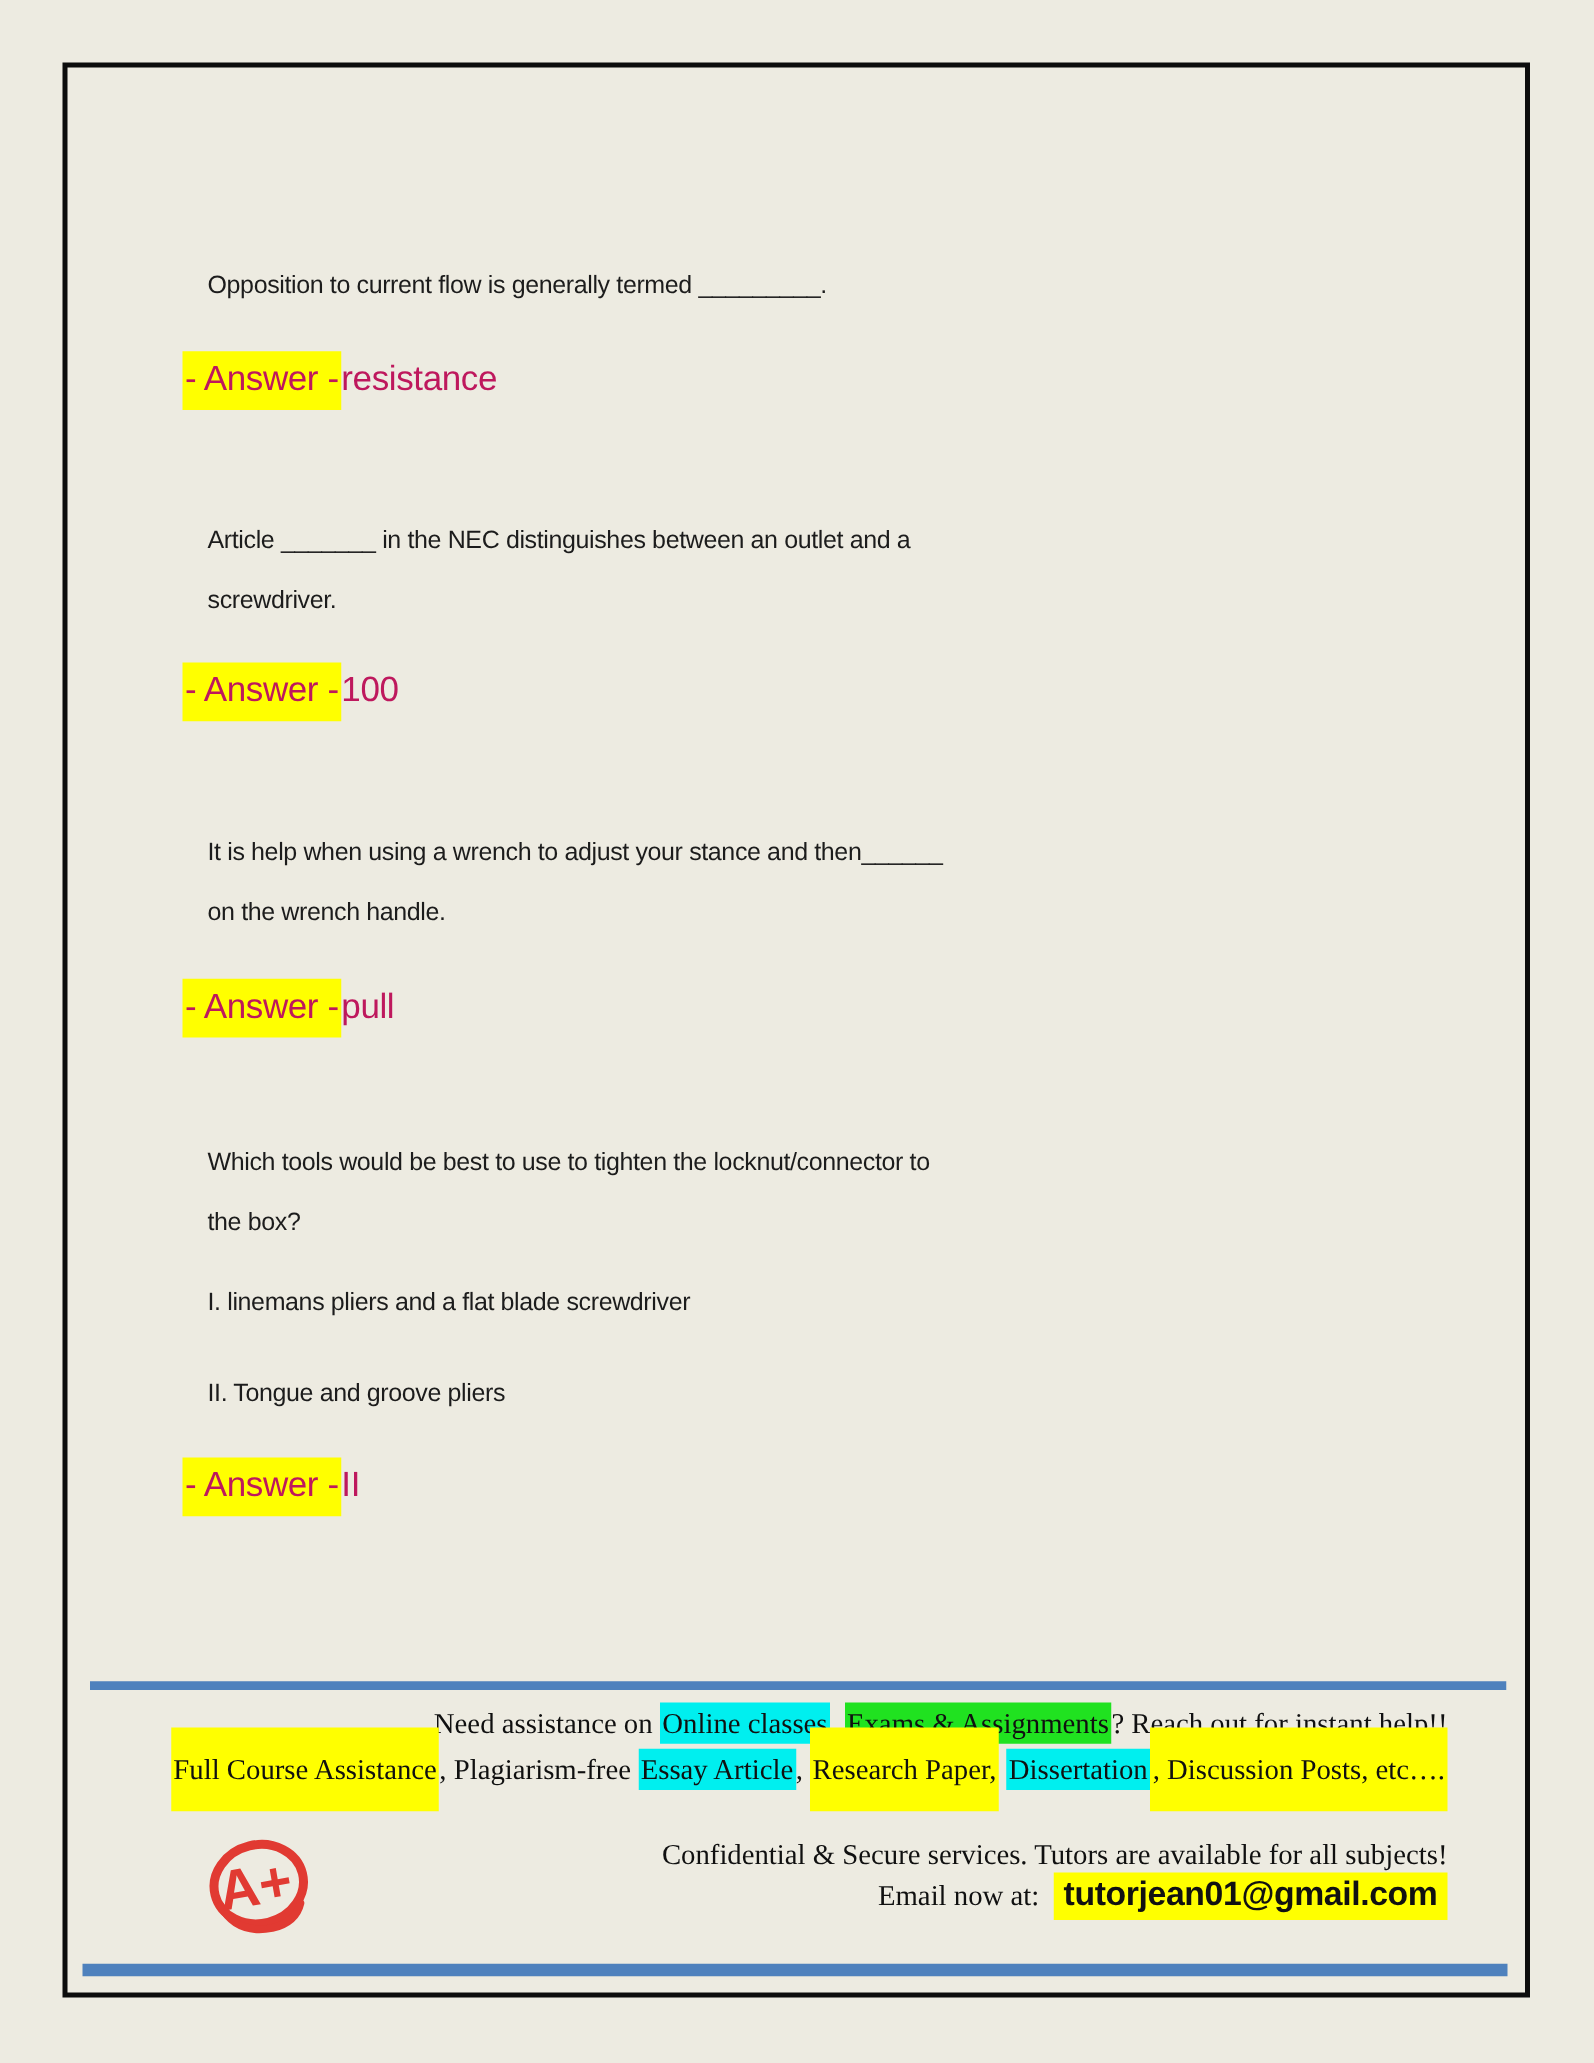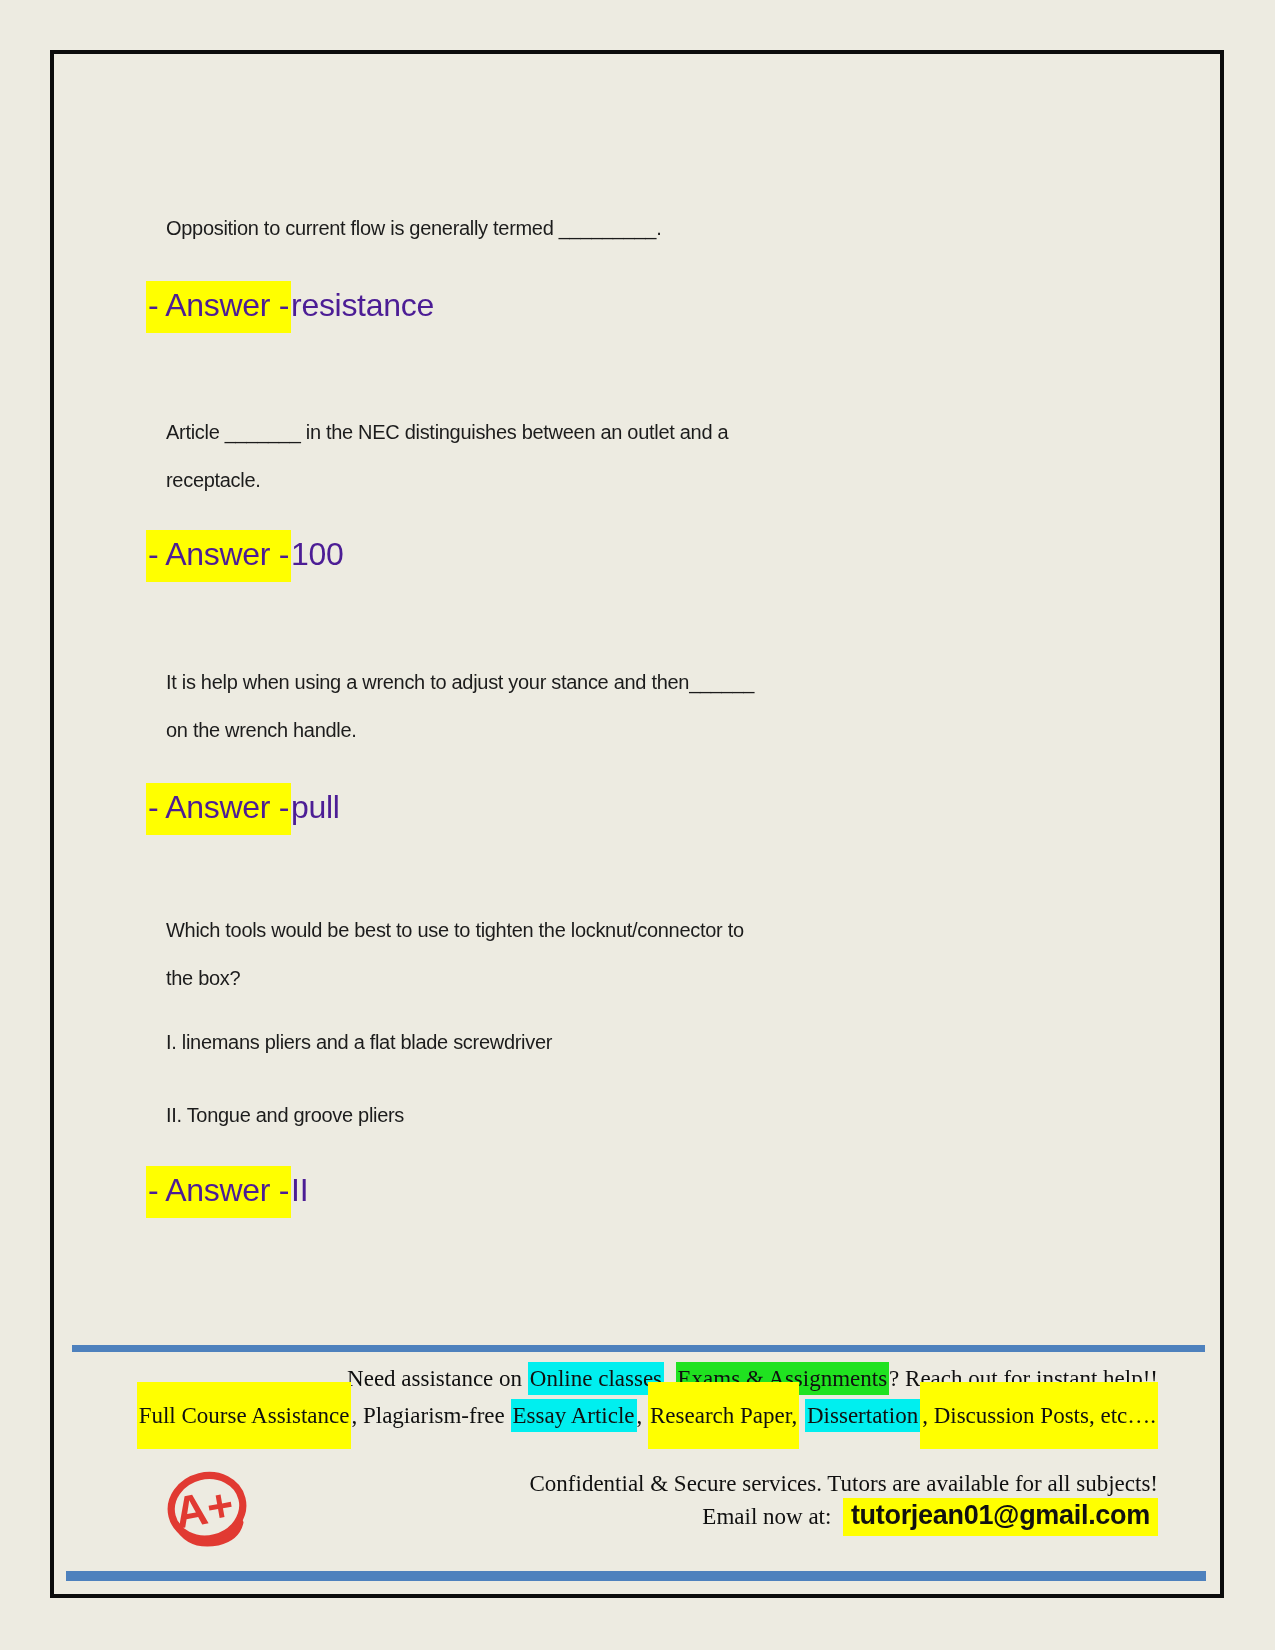--- a/index.html
+++ b/index.html
@@ -12,22 +12,22 @@
   .frame{
     position:absolute;left:50px;top:50px;width:1166px;height:1540px;
     border:4px solid #0c0c0c;background:transparent;
   }
   
   .qline{
     position:absolute;left:145px;font-size:20px;letter-spacing:-0.3px;
     line-height:1;color:#1c1c1c;white-space:nowrap;margin-left:21px;
   }
   .aline{
-    position:absolute;left:146px;font-size:32px;letter-spacing:-0.3px;
-    line-height:1;color:#4c1d95;white-space:nowrap;text-align:center;
+    position:absolute;left:146px;font-size:28px;letter-spacing:-0.3px;
+    line-height:1;color:#be185d;white-space:nowrap;text-align:center;
   }
   .hl-ya{background:#ffff00;padding:6px 2px 10px 2px;}
   
   .bar{position:absolute;background:#4e81bd;}
   .fline{
     position:absolute;left:54px;width:1104px;text-align:right;
     font-family:"Liberation Serif", serif;font-size:23px;color:#101010;
     line-height:1;white-space:nowrap;
   }
   .hl-c{background:#00efef;padding:4px 2px;}
@@ -41,21 +41,21 @@
 </style>
 </head>
 <body>
 
 <div class="frame"></div>
 
 <div class="qline" style="top:218px">Opposition to current flow is generally termed _________.</div>
 <div class="aline" style="top:289px"><span class="hl-ya">- Answer -</span><span>resistance</span></div>
 
 <div class="qline" style="top:422px">Article _______ in the NEC distinguishes between an outlet and a</div>
-<div class="qline" style="top:470px">receptacle.</div>
+<div class="qline" style="top:470px">screwdriver.</div>
 <div class="aline" style="top:538px"><span class="hl-ya">- Answer -</span><span>100</span></div>
 
 <div class="qline" style="top:672px">It is help when using a wrench to adjust your stance and then______</div>
 <div class="qline" style="top:720px">on the wrench handle.</div>
 <div class="aline" style="top:791px"><span class="hl-ya">- Answer -</span><span>pull</span></div>
 
 <div class="qline" style="top:920px">Which tools would be best to use to tighten the locknut/connector to</div>
 <div class="qline" style="top:968px">the box?</div>
 <div class="qline" style="top:1032px">I. linemans pliers and a flat blade screwdriver</div>
 <div class="qline" style="top:1105px">II. Tongue and groove pliers</div>

